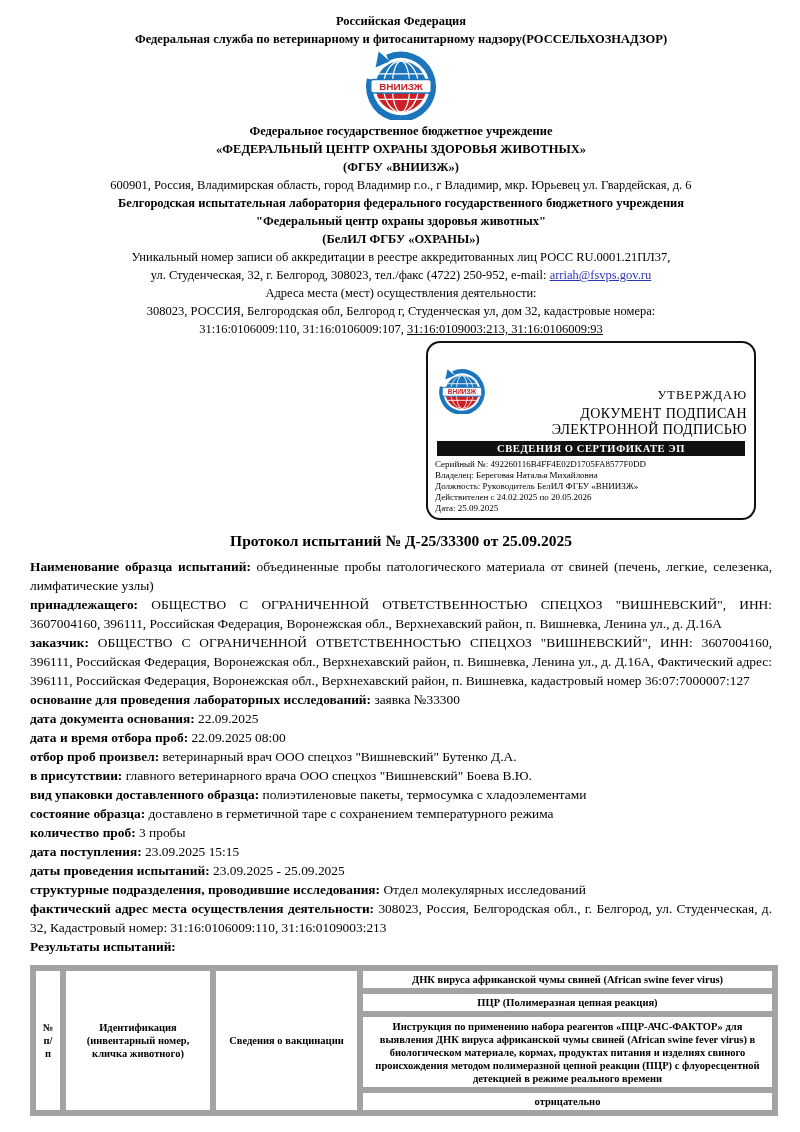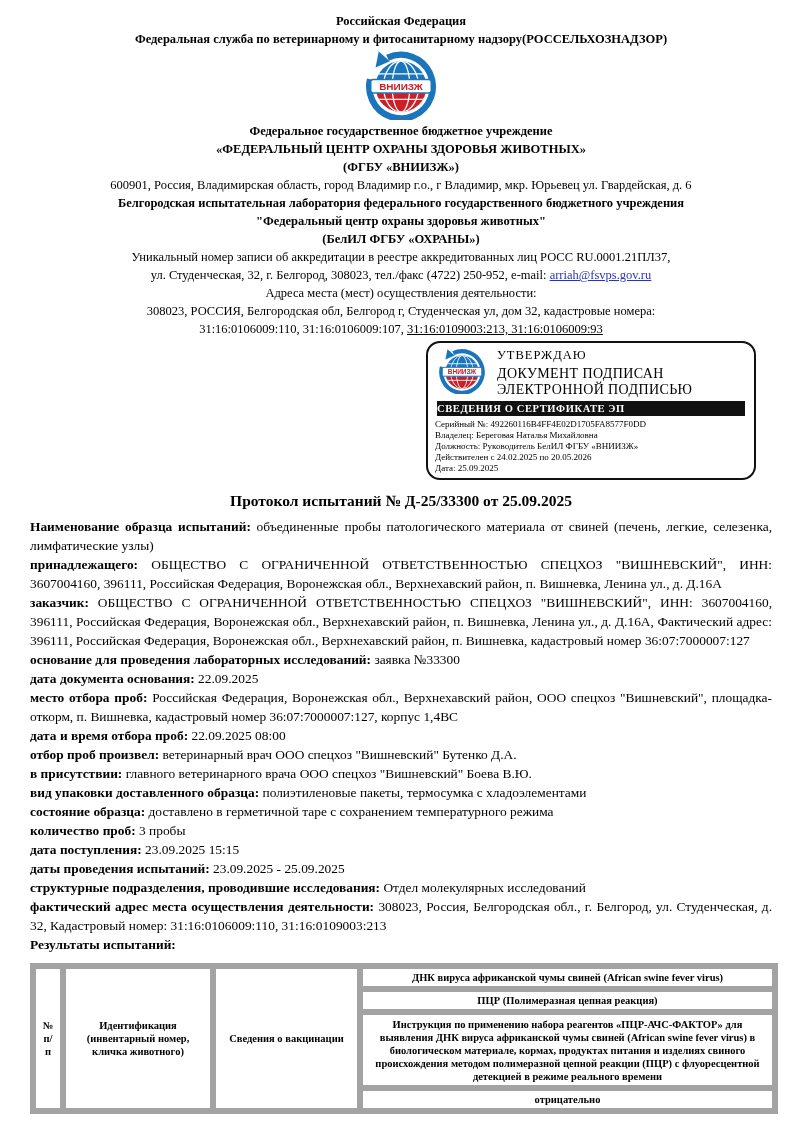--- a/index.html
+++ b/index.html
@@ -19,25 +19,25 @@
   .u{text-decoration:underline;}
 
   
   .stamp{
     width:330px; margin:5px 16px 0 auto;
     border:2.5px solid #111; border-radius:14px;
     padding:5px 7px 4px 7px;
   }
   .stamp-top{display:flex; align-items:center; gap:6px;}
   .stamp-logo{flex:0 0 56px;}
-  .stamp-head{flex:1; text-align:left;}
+  .stamp-head{flex:1; text-align:right;margin-top:40px;}
   .stamp-approve{font-size:12.5px; letter-spacing:1px; margin-bottom:3px;}
   .stamp-signed{font-size:14px; line-height:16px; letter-spacing:0.4px;}
   .stamp-bar{
-    background:var(--bar-bg); color:#fff; text-align:left;
+    background:var(--bar-bg); color:#fff; text-align:center;
     font-size:10.5px; font-weight:bold; letter-spacing:0.6px;
     padding:2px 0; margin:3px 2px 3px 2px;
   }
   .stamp-details div{font-size:9px; line-height:11px;}
 
   .doc-title{font-size:15.5px; font-weight:bold; text-align:center; margin:12px 0 7px 0;}
 
   .field{font-size:13.4px; line-height:19px; text-align:justify;}
   .field b{font-weight:bold;}
 
@@ -132,21 +132,20 @@
 </div>
 
 <div class="doc-title">Протокол испытаний № Д-25/33300 от 25.09.2025</div>
 
 <div>
     <div class="field"><b>Наименование образца испытаний:</b><span> объединенные пробы патологического материала от свиней (печень, легкие, селезенка, лимфатические узлы)</span></div>
     <div class="field"><b>принадлежащего:</b><span> ОБЩЕСТВО С ОГРАНИЧЕННОЙ ОТВЕТСТВЕННОСТЬЮ СПЕЦХОЗ "ВИШНЕВСКИЙ", ИНН: 3607004160, 396111, Российская Федерация, Воронежская обл., Верхнехавский район, п. Вишневка, Ленина ул., д. Д.16А</span></div>
     <div class="field"><b>заказчик:</b><span> ОБЩЕСТВО С ОГРАНИЧЕННОЙ ОТВЕТСТВЕННОСТЬЮ СПЕЦХОЗ "ВИШНЕВСКИЙ", ИНН: 3607004160, 396111, Российская Федерация, Воронежская обл., Верхнехавский район, п. Вишневка, Ленина ул., д. Д.16А, Фактический адрес: 396111, Российская Федерация, Воронежская обл., Верхнехавский район, п. Вишневка, кадастровый номер 36:07:7000007:127</span></div>
     <div class="field"><b>основание для проведения лабораторных исследований:</b><span> заявка №33300</span></div>
     <div class="field"><b>дата документа основания:</b><span> 22.09.2025</span></div>
-    <div class="field"><b>место отбора проб:</b><span> Российская Федерация, Воронежская обл., Верхнехавский район, ООО спецхоз "Вишневский", площадка-откорм, п. Вишневка, кадастровый номер 36:07:7000007:127, корпус 1,4ВС</span></div>
     <div class="field"><b>дата и время отбора проб:</b><span> 22.09.2025 08:00</span></div>
     <div class="field"><b>отбор проб произвел:</b><span> ветеринарный врач ООО спецхоз "Вишневский" Бутенко Д.А.</span></div>
     <div class="field"><b>в присутствии:</b><span> главного ветеринарного врача ООО спецхоз "Вишневский" Боева В.Ю.</span></div>
     <div class="field"><b>вид упаковки доставленного образца:</b><span> полиэтиленовые пакеты, термосумка с хладоэлементами</span></div>
     <div class="field"><b>состояние образца:</b><span> доставлено в герметичной таре с сохранением температурного режима</span></div>
     <div class="field"><b>количество проб:</b><span> 3 пробы</span></div>
     <div class="field"><b>дата поступления:</b><span> 23.09.2025 15:15</span></div>
     <div class="field"><b>даты проведения испытаний:</b><span> 23.09.2025 - 25.09.2025</span></div>
     <div class="field"><b>структурные подразделения, проводившие исследования:</b><span> Отдел молекулярных исследований</span></div>
     <div class="field"><b>фактический адрес места осуществления деятельности:</b><span> 308023, Россия, Белгородская обл., г. Белгород, ул. Студенческая, д. 32, Кадастровый номер: 31:16:0106009:110, 31:16:0109003:213</span></div>

